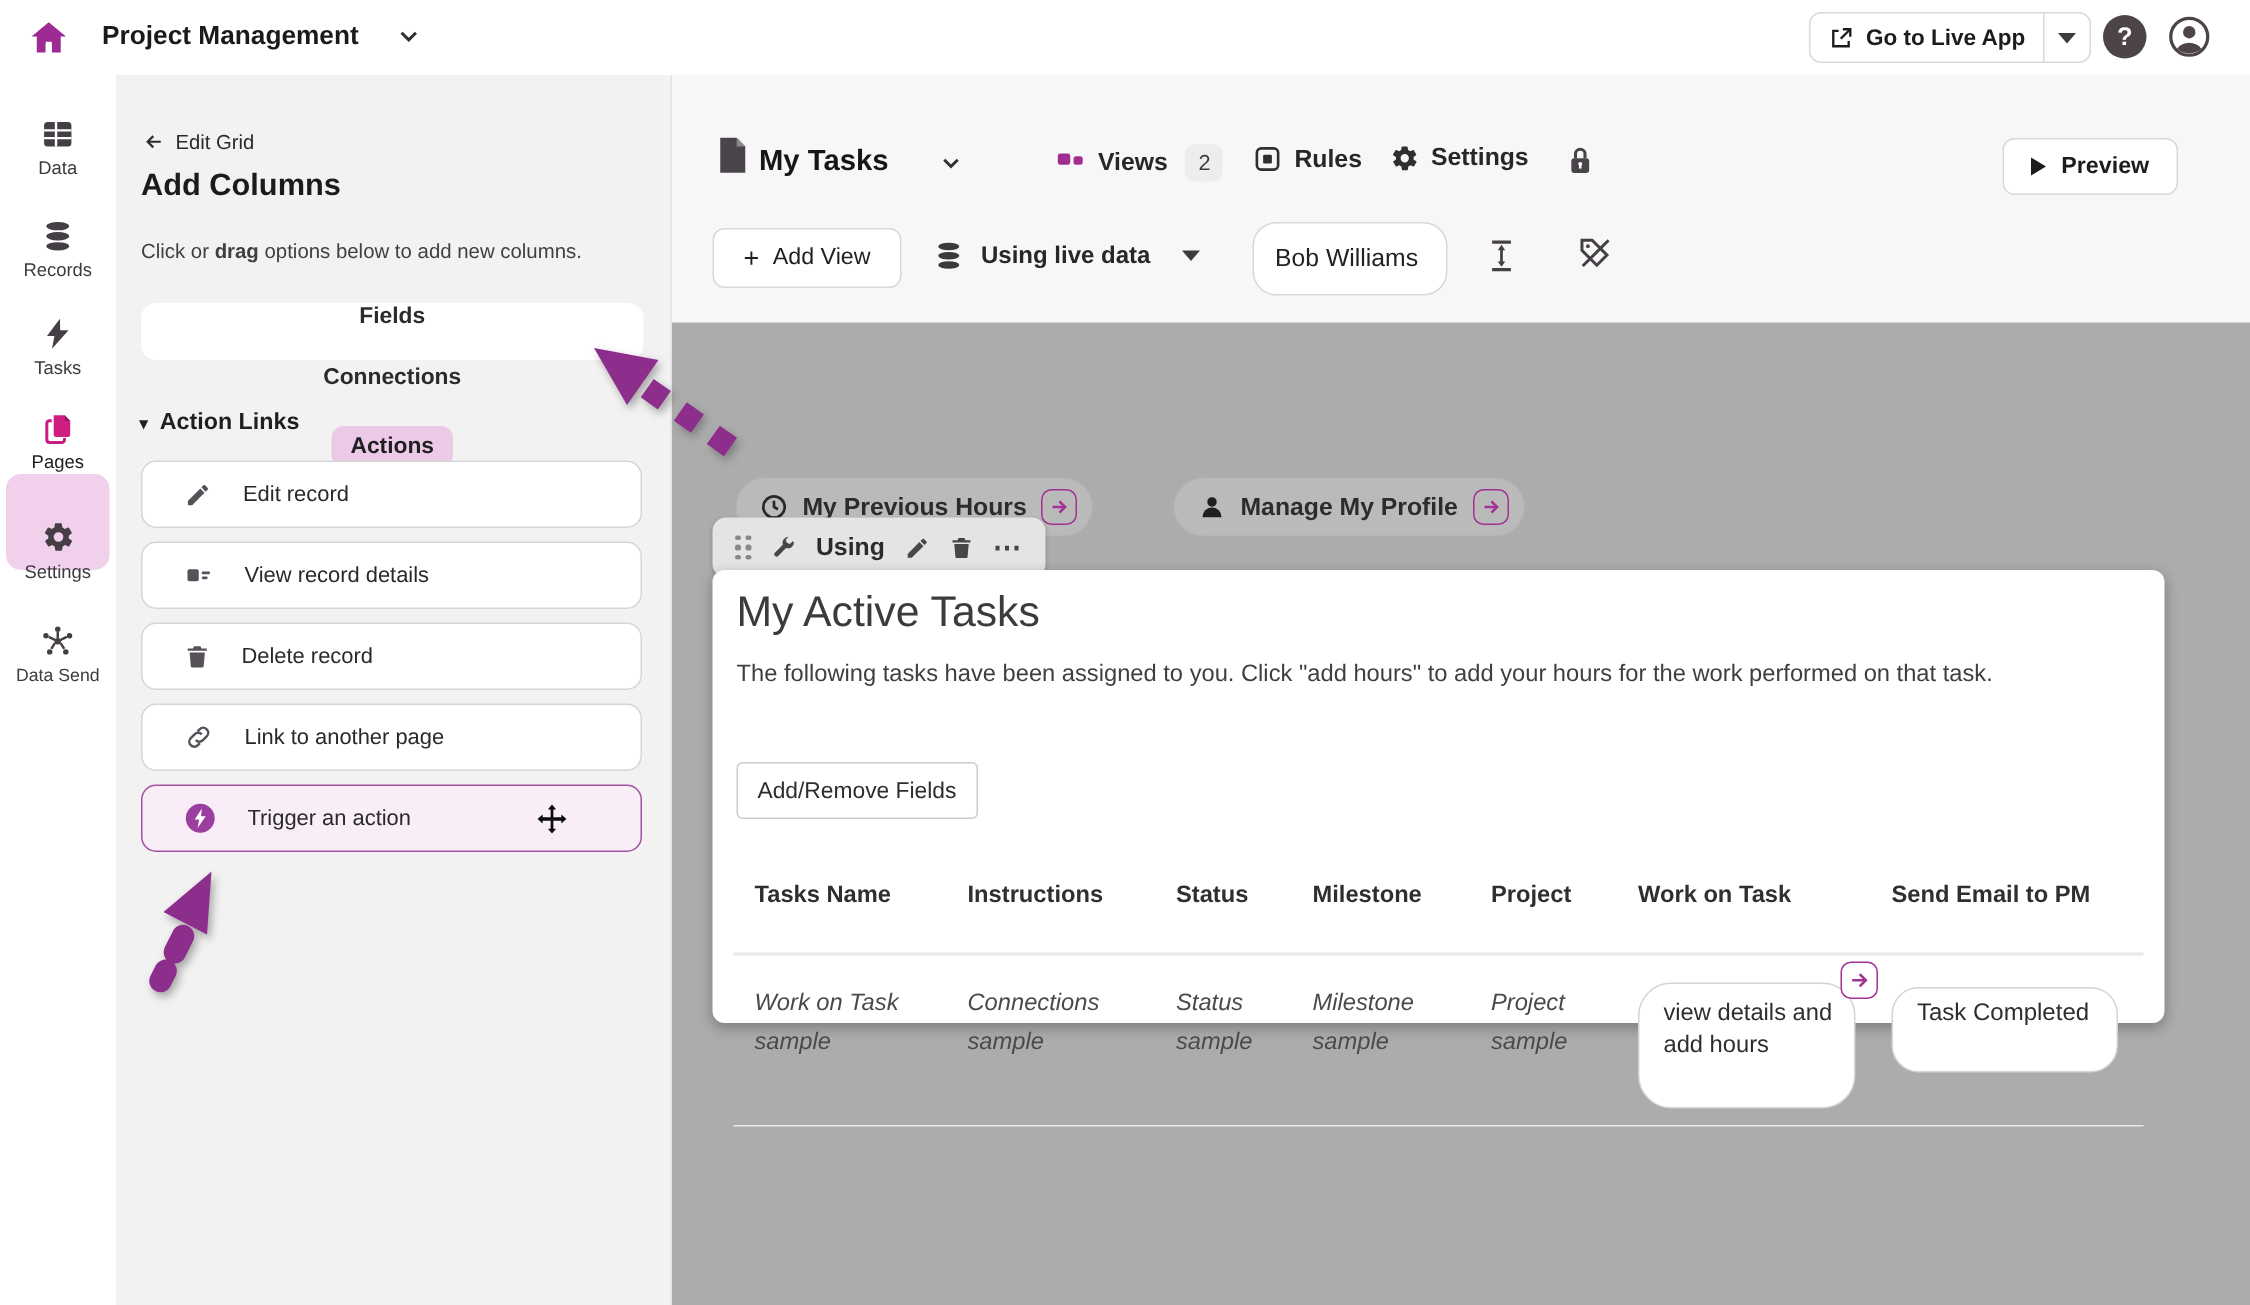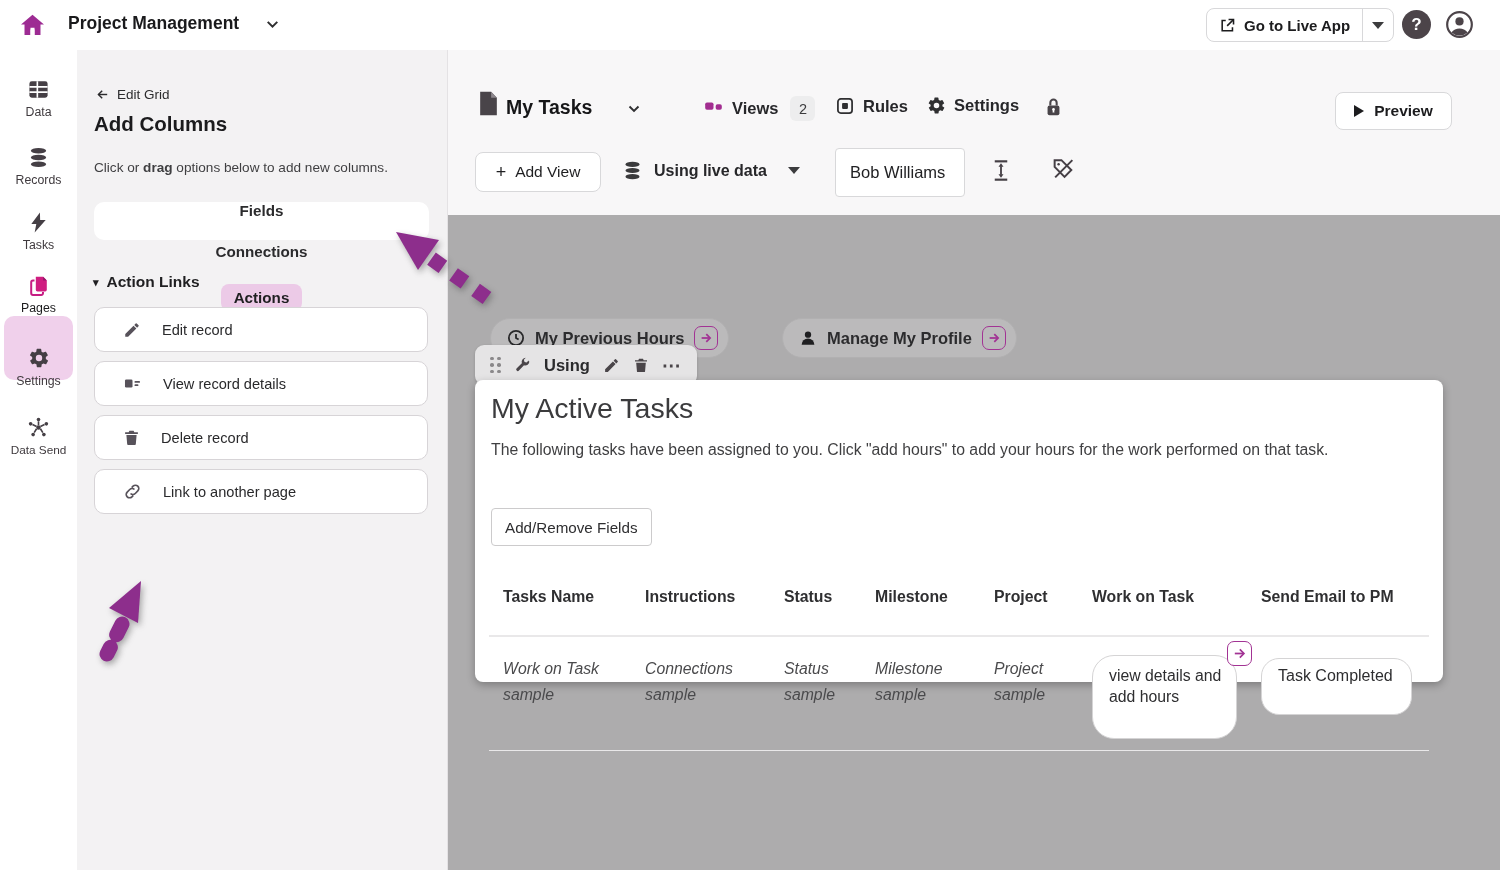--- a/index.html
+++ b/index.html
@@ -49,21 +49,21 @@
   .navgrp { position:absolute; top:46px; display:flex; align-items:center; gap:8px; cursor:pointer; }
   .navgrp .nlabel { font-size:16.5px; font-weight:600; color:#27272a; }
   .count-badge { width:25px; height:25px; background:#ededee; border-radius:6px; display:flex; align-items:center; justify-content:center; font-size:14.5px; color:#3c3c3e; margin-left:4px; }
   .preview-btn { left:887px; top:42px; width:117px; height:38px; background:#fff; border:1px solid #d8d8da; border-radius:8px; display:flex; align-items:center; justify-content:center; gap:10px; font-size:15.5px; font-weight:700; color:#1c1c1e; cursor:pointer; }
   .play-tri { width:0; height:0; border-left:10px solid #1c1c1e; border-top:6px solid transparent; border-bottom:6px solid transparent; }
   .addview-btn { left:27px; top:102px; width:126px; height:40px; background:#fff; border:1px solid #d8d8da; border-radius:8px; display:flex; align-items:center; justify-content:center; gap:9px; font-size:15.5px; color:#1f1f21; cursor:pointer; }
   .plus { font-size:18px; color:#1f1f21; }
   .livedata { left:174px; top:110px; display:flex; align-items:center; gap:11px; cursor:pointer; }
   .livedata .llabel { font-size:16px; font-weight:600; color:#27272a; }
   .caret-dn { width:0; height:0; border-left:6px solid transparent; border-right:6px solid transparent; border-top:7px solid #3c3c3e; margin-left:10px; }
-  .userbox { left:387px; top:98px; width:130px; height:49px; background:#fff; border:1px solid #d8d8da; border-radius:4px; display:flex; align-items:center; padding-left:14px; font-size:16.5px; color:#222224; cursor:pointer; }
+  .userbox { left:387px; top:98px; width:130px; height:49px; background:#fff; border:1px solid #d8d8da; border-radius:16px; display:flex; align-items:center; padding-left:14px; font-size:16.5px; color:#222224; cursor:pointer; }
   .tool-ic { cursor:pointer; }
 
   
   #preview { position:absolute; left:448px; top:215px; width:1052px; height:655px; background:#adacad; }
   .pg-btn { position:absolute; top:103px; height:40px; border-radius:20px; background:#bbbabb; border:1px solid #b1b0b1; display:flex; align-items:center; gap:10px; padding:0 10px 0 16px; cursor:pointer; }
   .pg-btn .plabel { font-size:16.5px; font-weight:600; color:#2c2c2e; }
   .arrow-badge { width:24px; height:24px; border:1.6px solid #a23394; border-radius:7px; display:flex; align-items:center; justify-content:center; background:transparent; }
   .view-chip { position:absolute; left:27px; top:130px; height:40px; background:#e5e4e5; border-radius:9px; display:flex; align-items:center; gap:13px; padding:0 15px; box-shadow:0 1px 3px rgba(0,0,0,.18); }
   .chip-label { font-size:16.5px; font-weight:600; color:#2b2b2d; }
   .dots { display:grid; grid-template-columns:4px 4px; grid-gap:3px; cursor:grab; }
@@ -244,20 +244,32 @@
   </div>
 
   <div class="action-item" style="top:419px">
     <svg width="19" height="19" viewBox="0 0 24 24" fill="none" stroke="#57525a" stroke-width="2.1">
         <path d="M9.5 14.5a4.24 4.24 0 0 0 6 0l3.2-3.2a4.24 4.24 0 1 0-6-6l-1.7 1.7"></path>
         <path d="M14.5 9.5a4.24 4.24 0 0 0-6 0l-3.2 3.2a4.24 4.24 0 1 0 6 6l1.7-1.7"></path>
       </svg>
     <span class="alabel">Link to another page</span>
   </div>
 
+  <div class="action-item hl" style="top:473px">
+    <svg width="21" height="21" viewBox="0 0 24 24">
+        <circle cx="12" cy="12" r="11" fill="#9c3da0"></circle>
+        <path d="M13.2 4.5 7.8 13h3.4l-1.3 6.5 6.3-9h-3.6z" fill="#fff"></path>
+      </svg>
+    <span class="alabel">Trigger an action</span>
+    <span class="move-ic">
+      <svg width="22" height="22" viewBox="0 0 24 24" fill="#0c0c0c">
+          <path d="M12 1.5 15 5h-2v5.8h5.8V8.8L22.5 12 18.8 15.2v-2H13v5.8h2L12 22.5 9 19h2v-5.8H5.2v2L1.5 12 5.2 8.8v2H11V5H9z"></path>
+        </svg>
+    </span>
+  </div>
 </div>
 
 <div id="main-toolbar">
   <div class="abs doc-ic">
     <svg width="21" height="25" viewBox="0 0 20 24">
         <path d="M2 .8h10.5L18 6.4V23.2H2z" fill="#494449"></path>
         <path d="M12.5.8v5.6H18z" fill="#8d878d"></path>
       </svg>
   </div>
   <div class="abs page-title">My Tasks</div>

